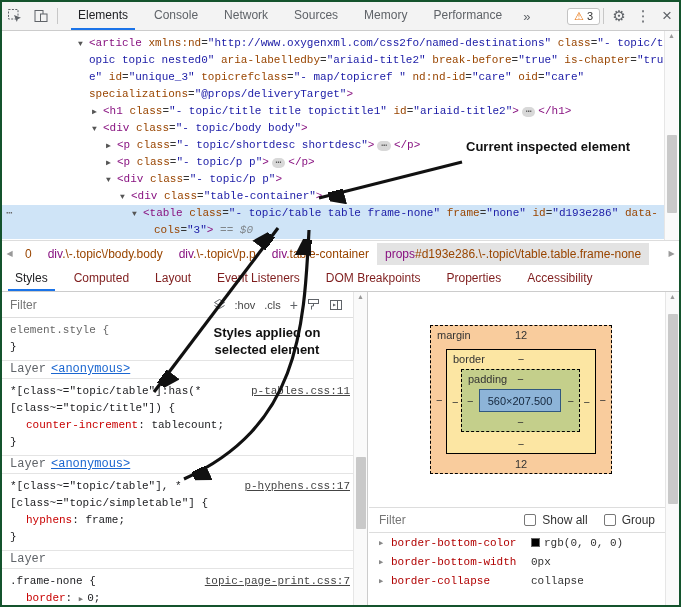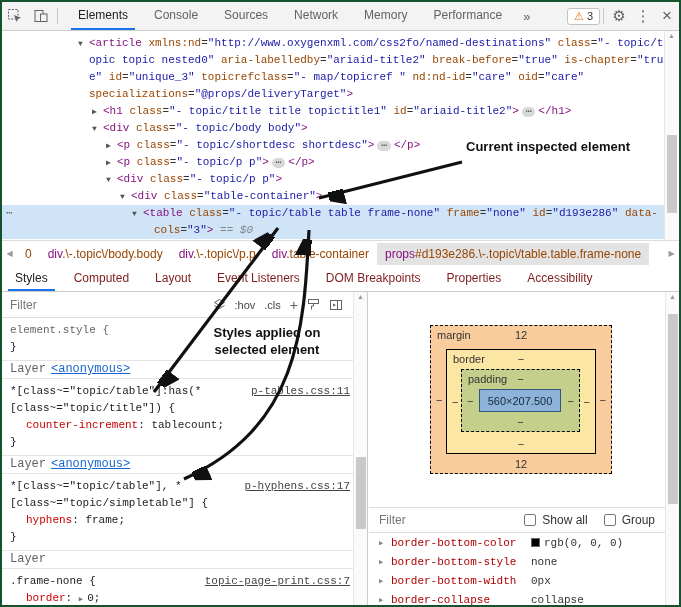--- a/index.html
+++ b/index.html
@@ -109,22 +109,22 @@
     <div class="tb-icon">
       <svg width="16" height="16" viewBox="0 0 16 16">
           <rect x="2" y="2.5" width="8" height="11" fill="none" stroke="#5f6368"></rect>
           <rect x="7.5" y="6" width="6.5" height="7.5" fill="#f3f3f3" stroke="#5f6368"></rect>
         </svg>
     </div>
     <div class="tb-sep"></div>
     <div class="tabs">
         <div class="tab active">Elements</div>
         <div class="tab">Console</div>
+        <div class="tab">Network</div>
         <div class="tab">Sources</div>
-        <div class="tab">Network</div>
         <div class="tab">Memory</div>
         <div class="tab">Performance</div>
       </div>
     <div class="more-tabs">»</div>
     <div class="warn-badge">
       <span class="warn-glyph">⚠</span>
       <span>3</span>
     </div>
     <div class="tb-sep"></div>
     <div class="glyph-btn">⚙</div>
@@ -271,21 +271,20 @@
     <div class="m-filter">
       <input class="filter-input" placeholder="Filter" style="">
       <span style="margin-left:auto"></span>
       <span class="checkbox"></span>
       <span class="cb-label">Show all</span>
       <span class="checkbox"></span>
       <span class="cb-label">Group</span>
     </div>
     <div class="props">
         <div class="cprop-row"><span class="cprop-arrow">▶</span><span class="cprop-name">border-bottom-color</span><span class="cprop-val"><span class="swatch" style="background: rgb(0, 0, 0);"></span>rgb(0, 0, 0)</span></div>
-        <div class="cprop-row"><span class="cprop-arrow">▶</span><span class="cprop-name">border-bottom-style</span><span class="cprop-val">none</span></div>
         <div class="cprop-row"><span class="cprop-arrow">▶</span><span class="cprop-name">border-bottom-width</span><span class="cprop-val">0px</span></div>
         <div class="cprop-row"><span class="cprop-arrow">▶</span><span class="cprop-name">border-collapse</span><span class="cprop-val">collapse</span></div>
       </div>
     <div class="sb-metrics">
       <div class="sb-up">▲</div>
       <div class="sb-thumb" style="top:22px;height:190px;"></div>
     </div>
   </div>
 
   <div class="annot annot-current">Current inspected element</div>

